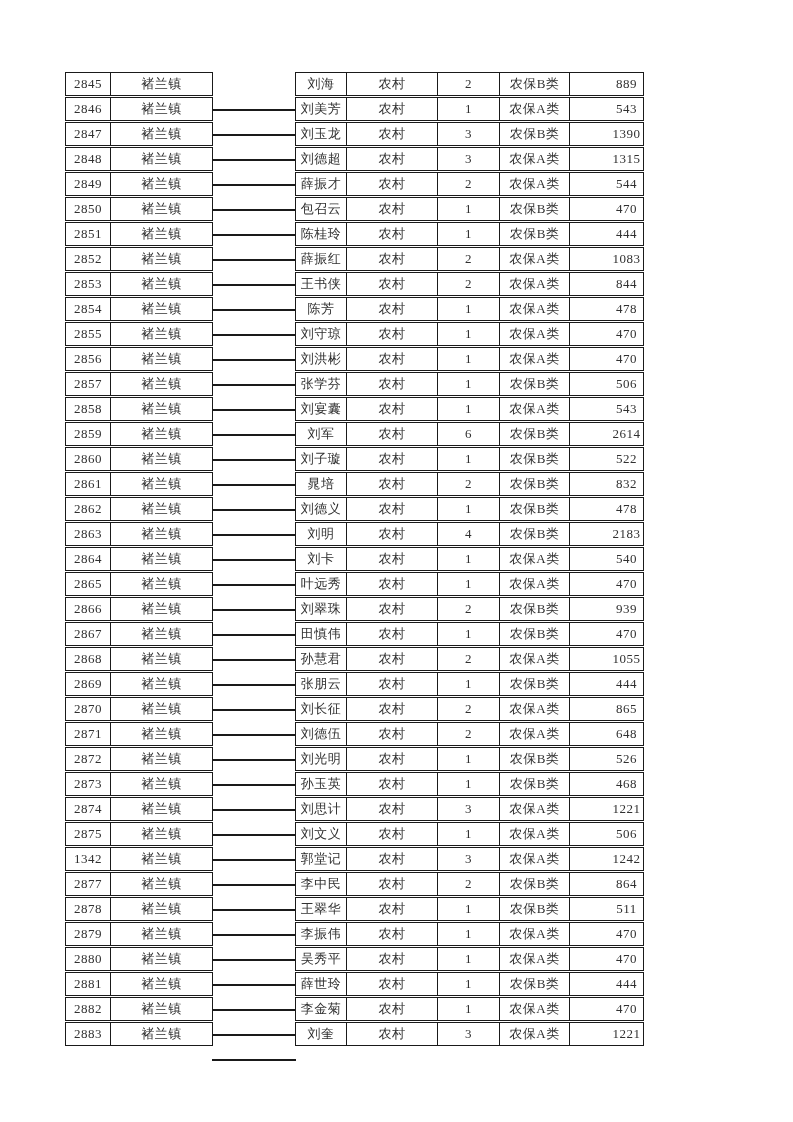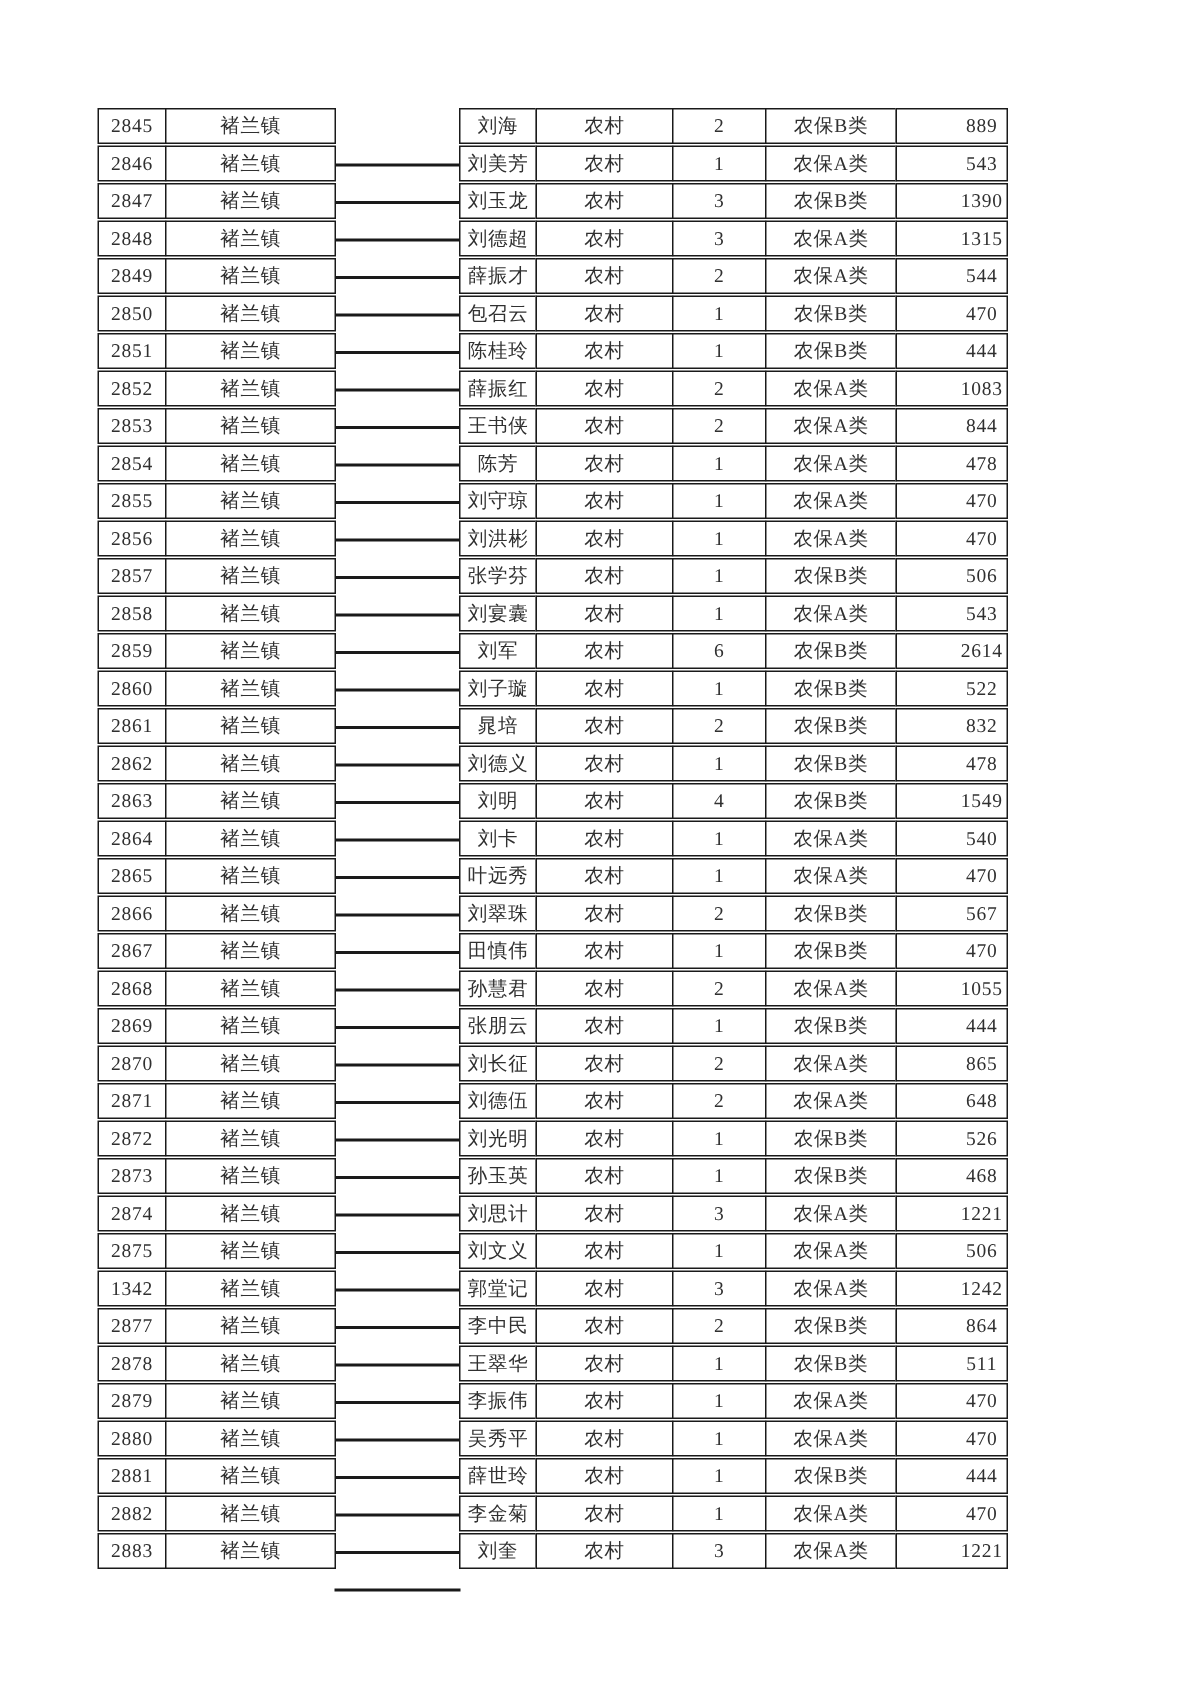--- a/index.html
+++ b/index.html
@@ -32,26 +32,26 @@
     align-items: center;
     justify-content: center;
     font-size: 13px;
     color: #303030;
     letter-spacing: 0.5px;
     white-space: nowrap;
     overflow: hidden;
   }
   .tcell + .tcell { margin-left: -1px; }
   .c0 { width: 46px; }
-  .c1 { width: 114px; }
+  .c1 { width: 103px; }
   .c2 { width: 84px; margin-top: 37px; }
   .c3 { width: 52px; }
   .c4 { width: 92px; }
   .c5 { width: 63px; }
-  .c6 { width: 88px; }
+  .c6 { width: 71px; }
   .c7 { width: 75px; padding-left: 40px; }
 </style>
 </head>
 <body>
 
 <div class="records-table" id="records-table">
     <div class="trow">
       <div class="tcell c0">2845</div>
       <div class="tcell c1">褚兰镇</div>
       <div class="tcell c2">宝光寺村</div>
@@ -232,21 +232,21 @@
       <div class="tcell c7">478</div>
     </div>
     <div class="trow">
       <div class="tcell c0">2863</div>
       <div class="tcell c1">褚兰镇</div>
       <div class="tcell c2">宝光寺村</div>
       <div class="tcell c3">刘明</div>
       <div class="tcell c4">农村</div>
       <div class="tcell c5">4</div>
       <div class="tcell c6">农保B类</div>
-      <div class="tcell c7">1549</div>
+      <div class="tcell c7">2183</div>
     </div>
     <div class="trow">
       <div class="tcell c0">2864</div>
       <div class="tcell c1">褚兰镇</div>
       <div class="tcell c2">宝光寺村</div>
       <div class="tcell c3">刘卡</div>
       <div class="tcell c4">农村</div>
       <div class="tcell c5">1</div>
       <div class="tcell c6">农保A类</div>
       <div class="tcell c7">540</div>
@@ -262,21 +262,21 @@
       <div class="tcell c7">470</div>
     </div>
     <div class="trow">
       <div class="tcell c0">2866</div>
       <div class="tcell c1">褚兰镇</div>
       <div class="tcell c2">宝光寺村</div>
       <div class="tcell c3">刘翠珠</div>
       <div class="tcell c4">农村</div>
       <div class="tcell c5">2</div>
       <div class="tcell c6">农保B类</div>
-      <div class="tcell c7">567</div>
+      <div class="tcell c7">939</div>
     </div>
     <div class="trow">
       <div class="tcell c0">2867</div>
       <div class="tcell c1">褚兰镇</div>
       <div class="tcell c2">宝光寺村</div>
       <div class="tcell c3">田慎伟</div>
       <div class="tcell c4">农村</div>
       <div class="tcell c5">1</div>
       <div class="tcell c6">农保B类</div>
       <div class="tcell c7">470</div>

